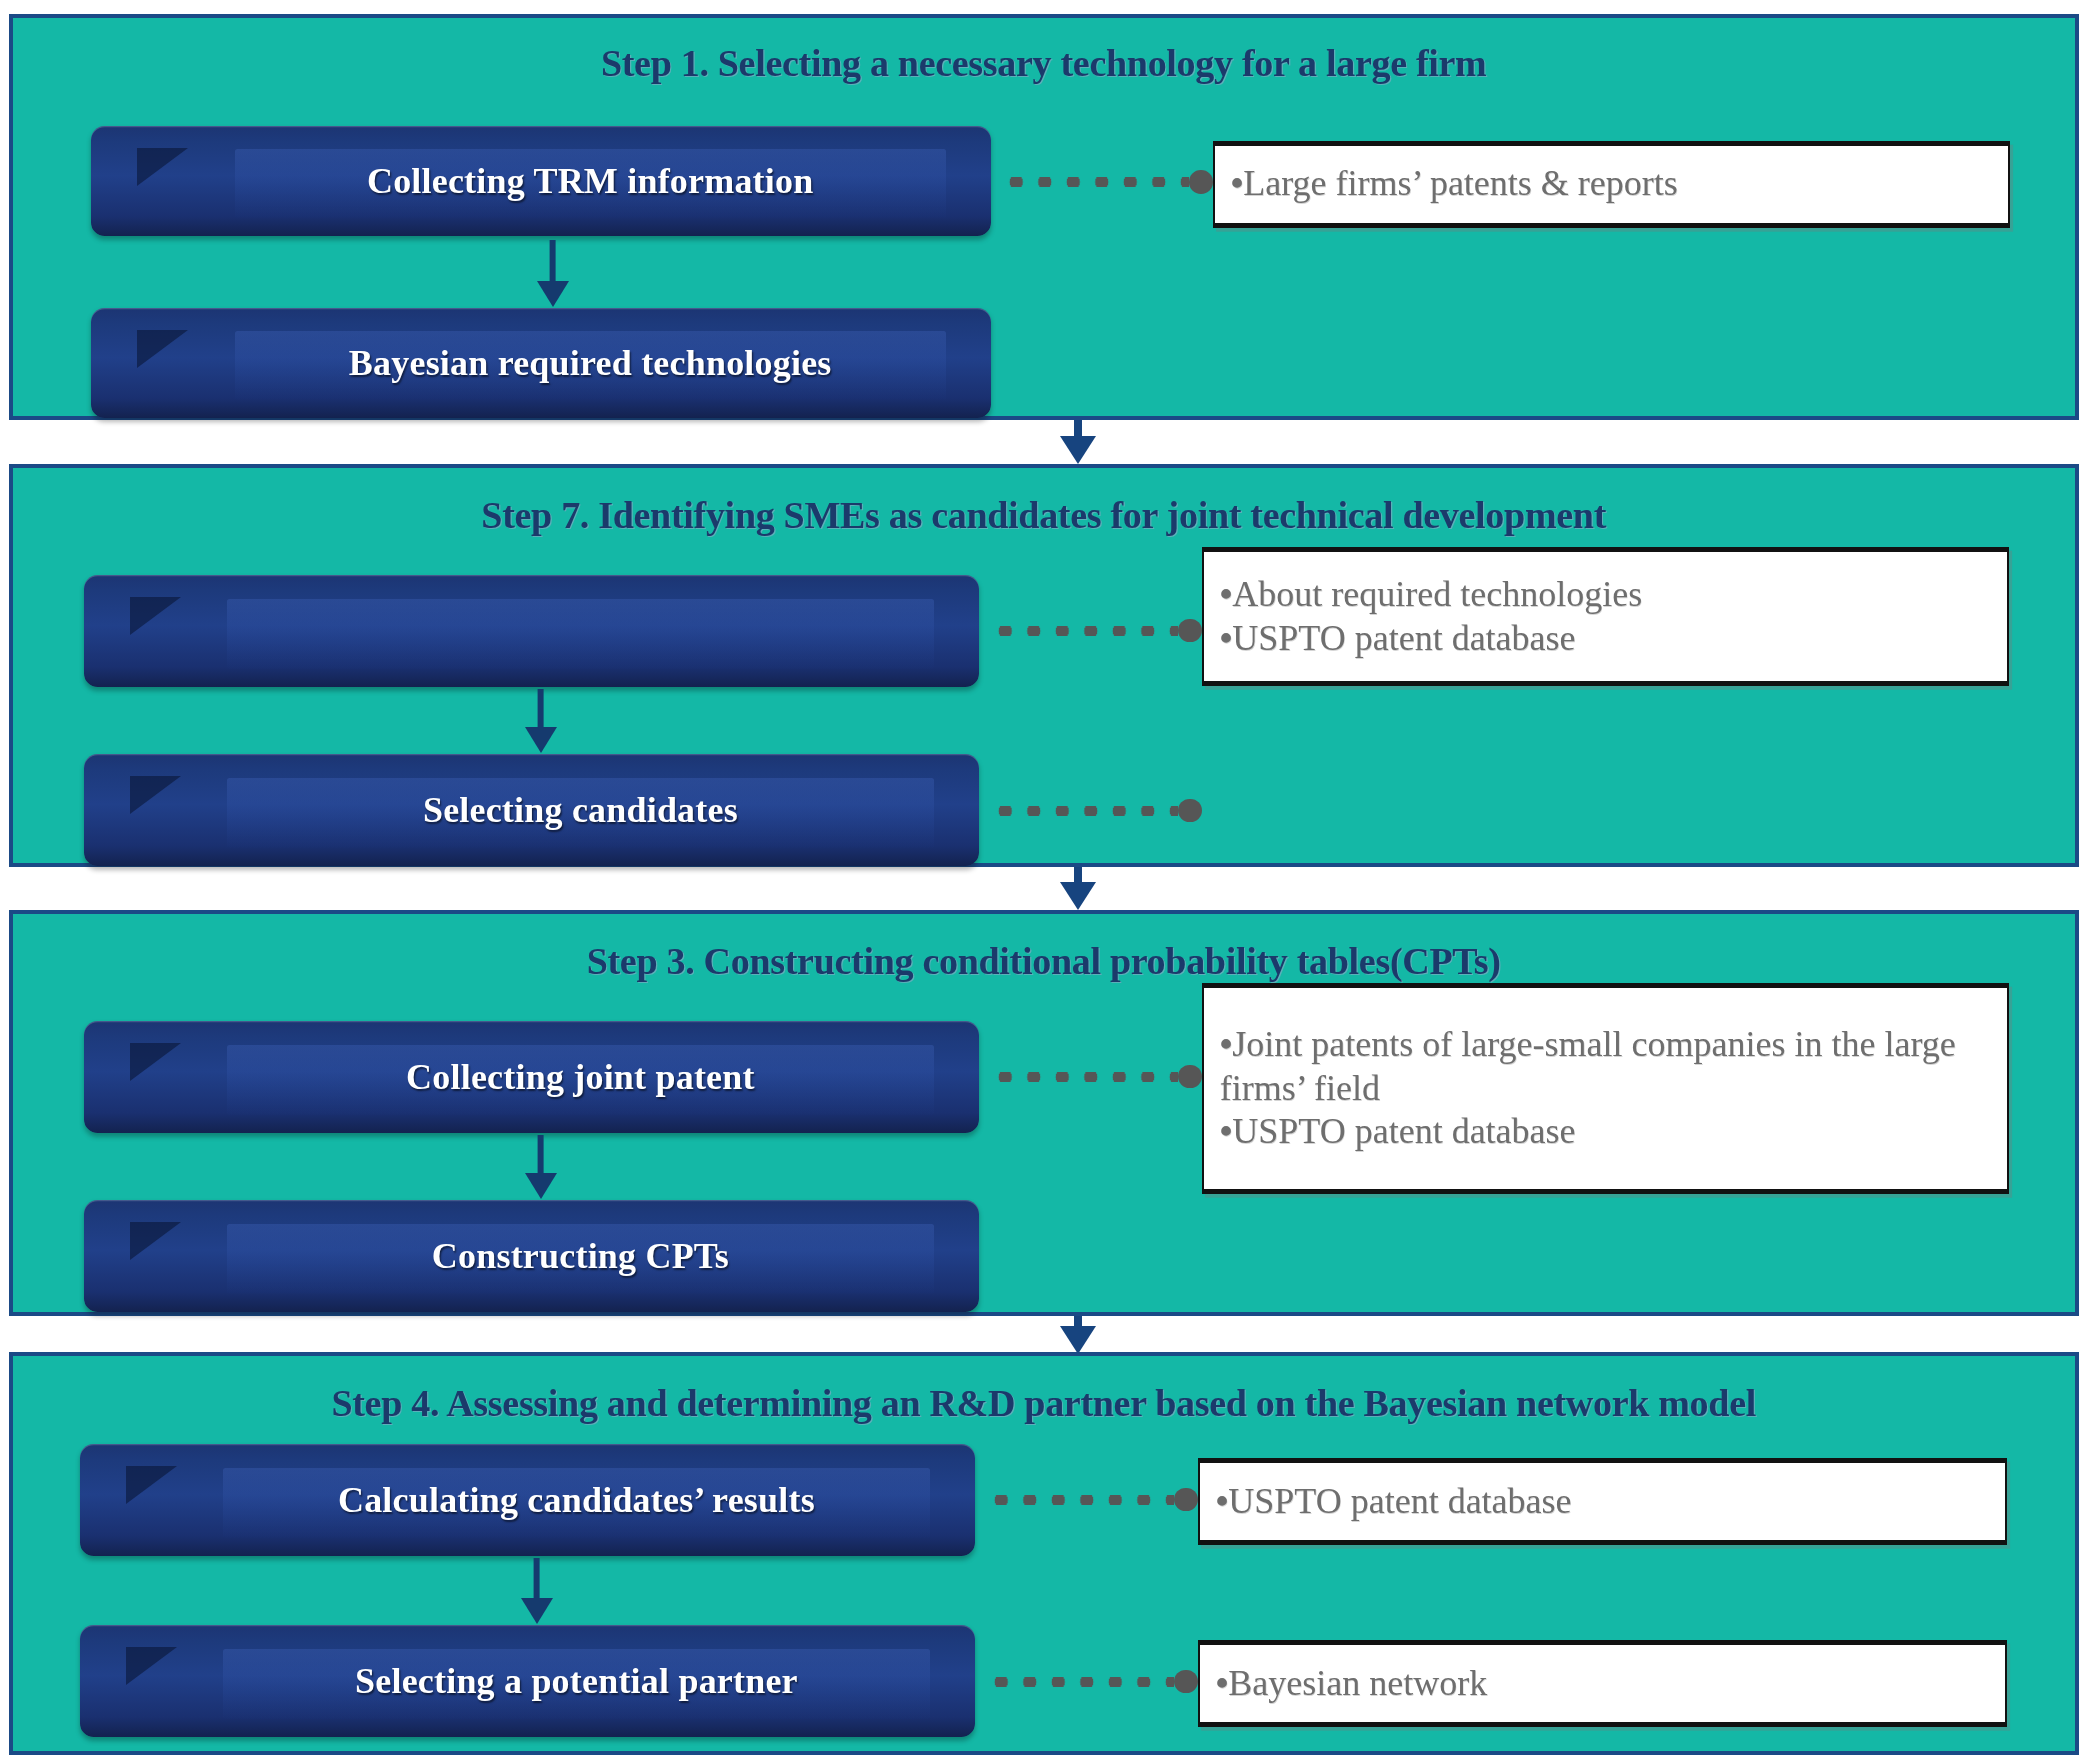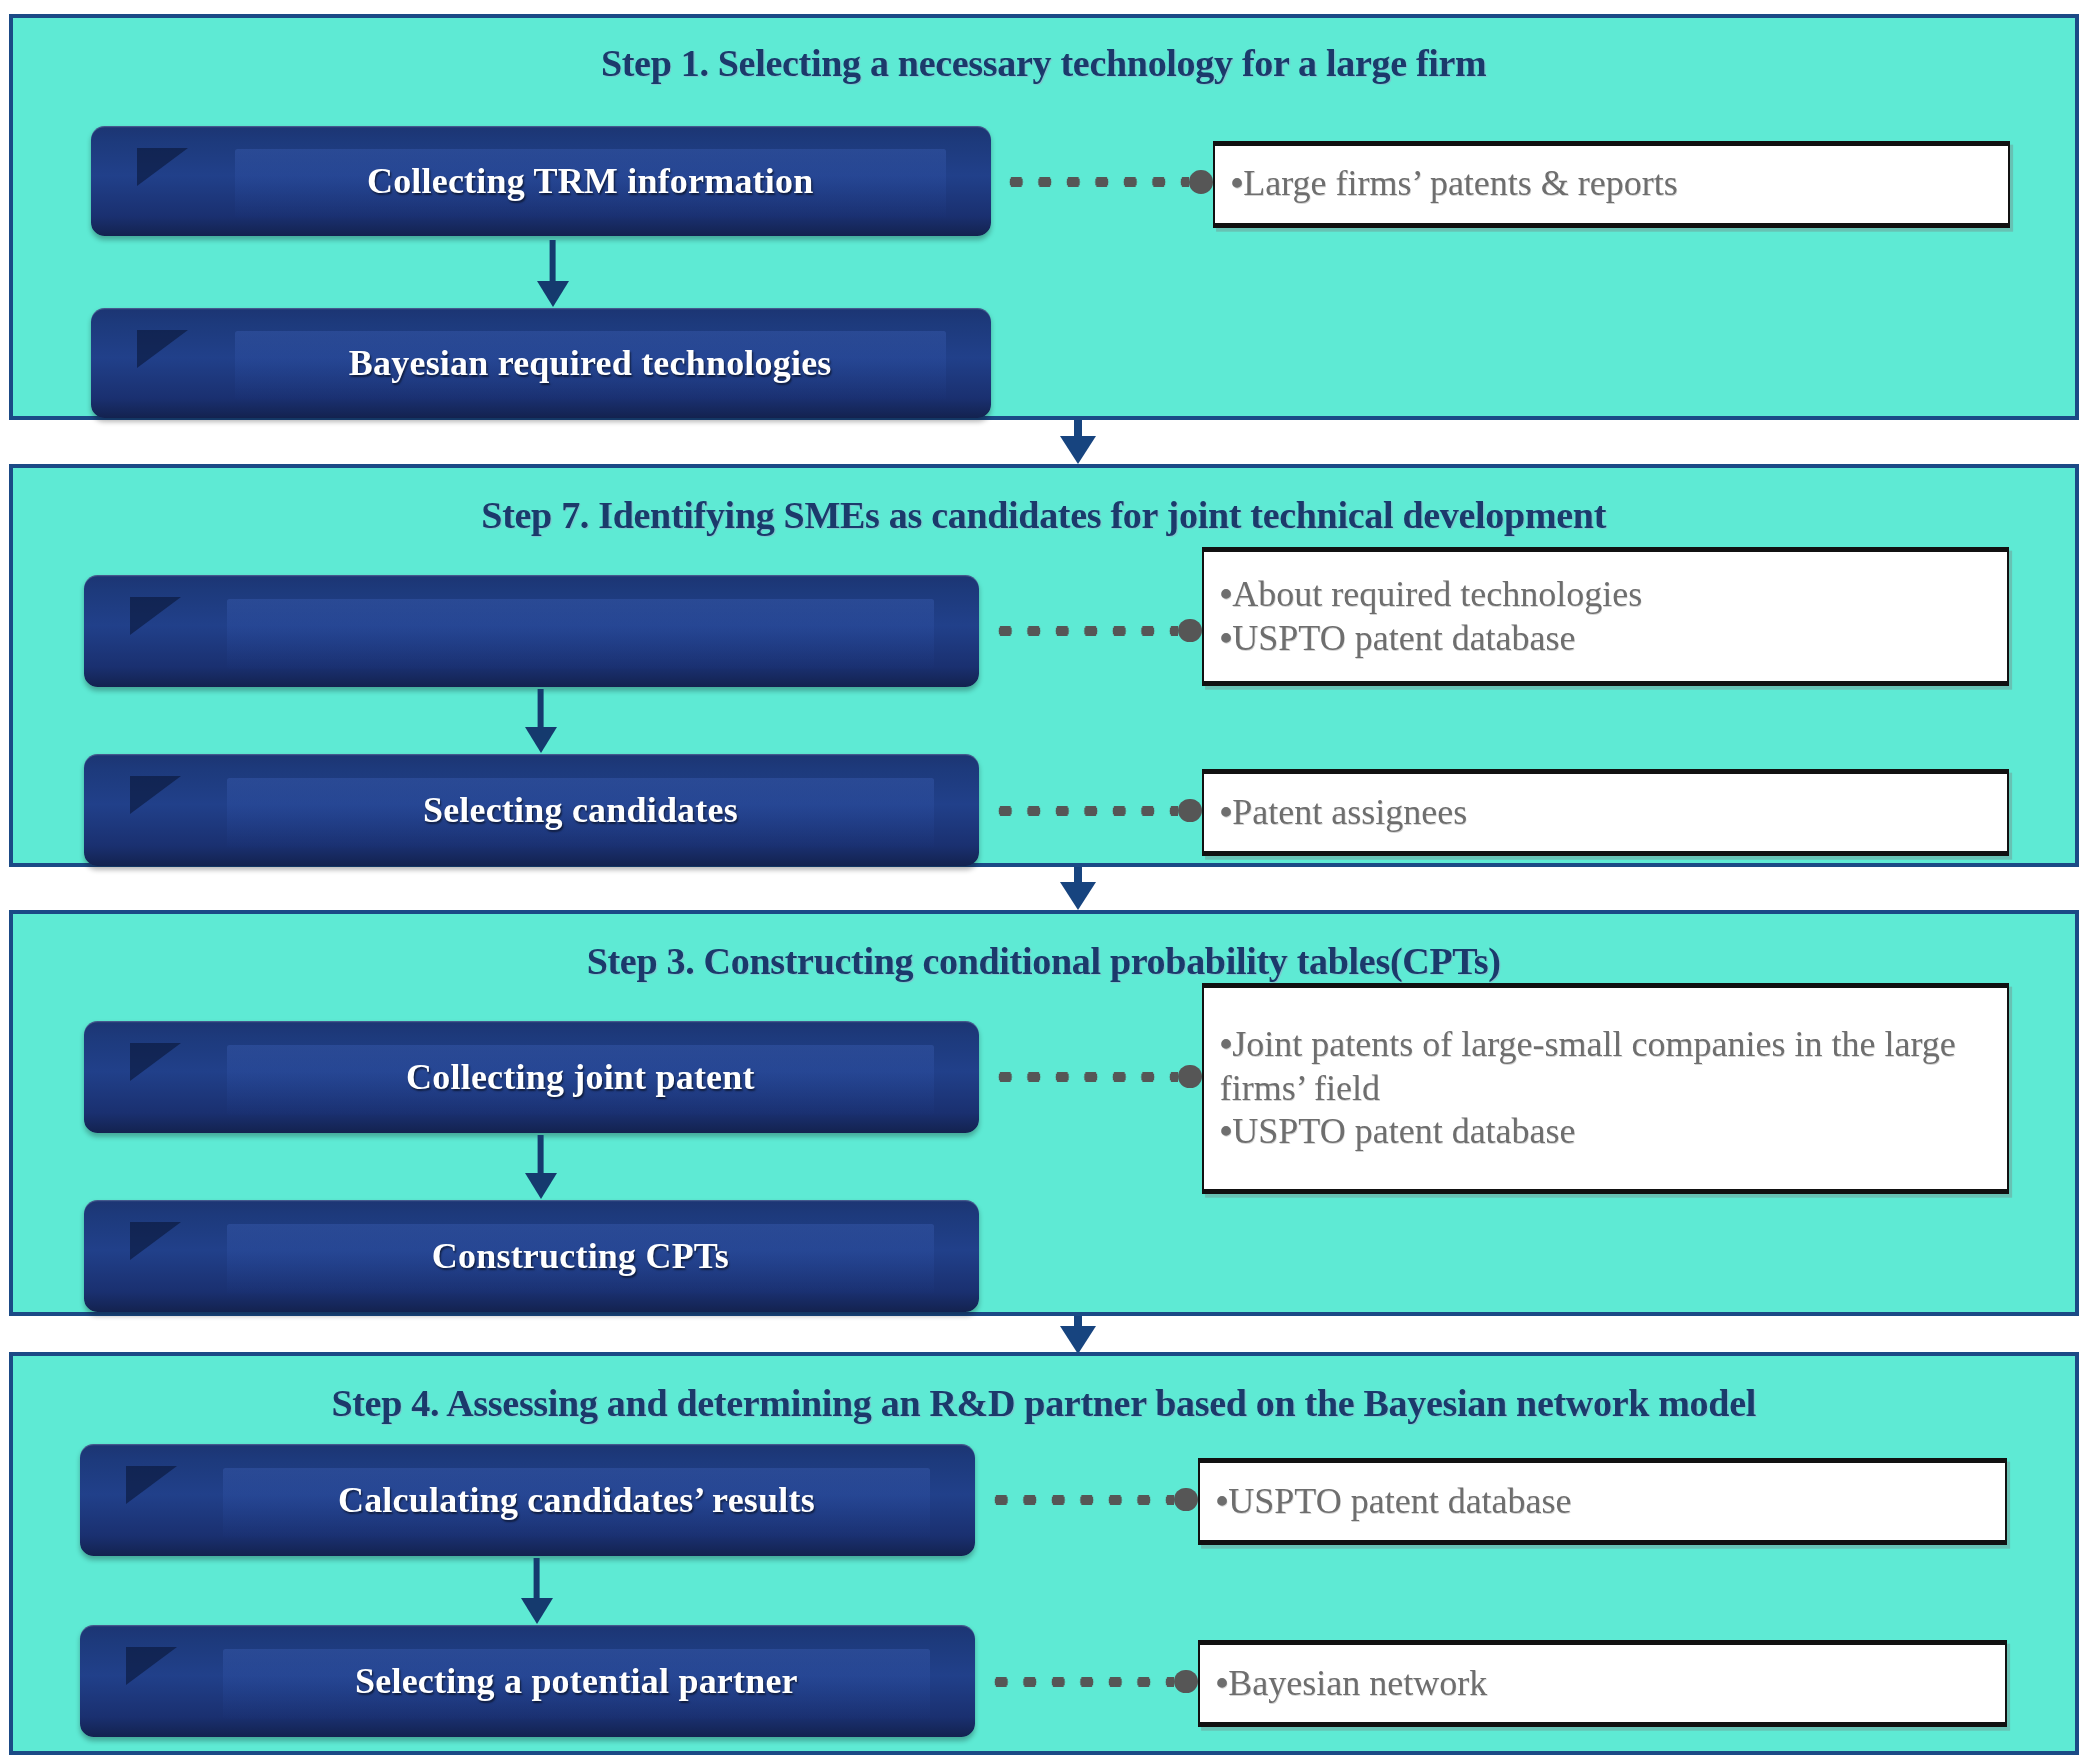--- a/index.html
+++ b/index.html
@@ -20,21 +20,21 @@
     background: #ffffff;
     padding: 0;
   }
 
   
   .step-panel {
     position: absolute;
     left: 8.7px;
     width: 2070px;
     border: 4.3px solid #1b4a86;
-    background: #5eead4;
+    background: #14b8a6;
   }
   .step-panel.s1 { top: 13.6px;   height: 406px; }
   .step-panel.s2 { top: 464px;  height: 403px; }
   .step-panel.s3 { top: 910px; height: 406px; }
   .step-panel.s4 { top: 1352px; height: 403px; }
 
   
   .step-title {
     position: absolute;
     left: 0;
@@ -257,25 +257,20 @@
       <div class="anno-line">
         <span class="blt">•</span><span>USPTO patent database</span>
       </div>
     </div>
 
     <div class="leader" style="left:978px; top:330px; width:211px;">
       <span class="dots"></span>
       <span class="endcap"></span>
     </div>
 
-    <div class="anno-box" style="left:1189px; top:301px; width:807px; height:87px;">
-      <div class="anno-line">
-        <span class="blt">•</span><span>Patent assignees</span>
-      </div>
-    </div>
   </section>
 
   <div class="arrow-v arrow-step" style="left:1078px; top:867px; height:43px;">
     <span class="shaft" style="height:17.4px;"></span>
     <span class="head"></span>
   </div>
 
   <section class="step-panel s3">
     <h2 class="step-title">Step 3. Constructing conditional probability tables(CPTs)</h2>
 

